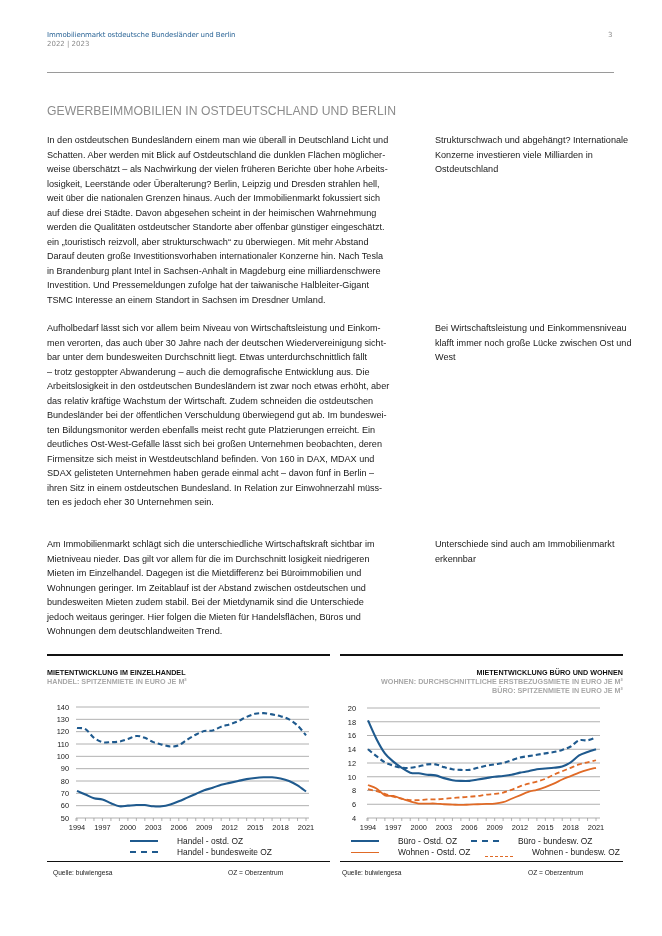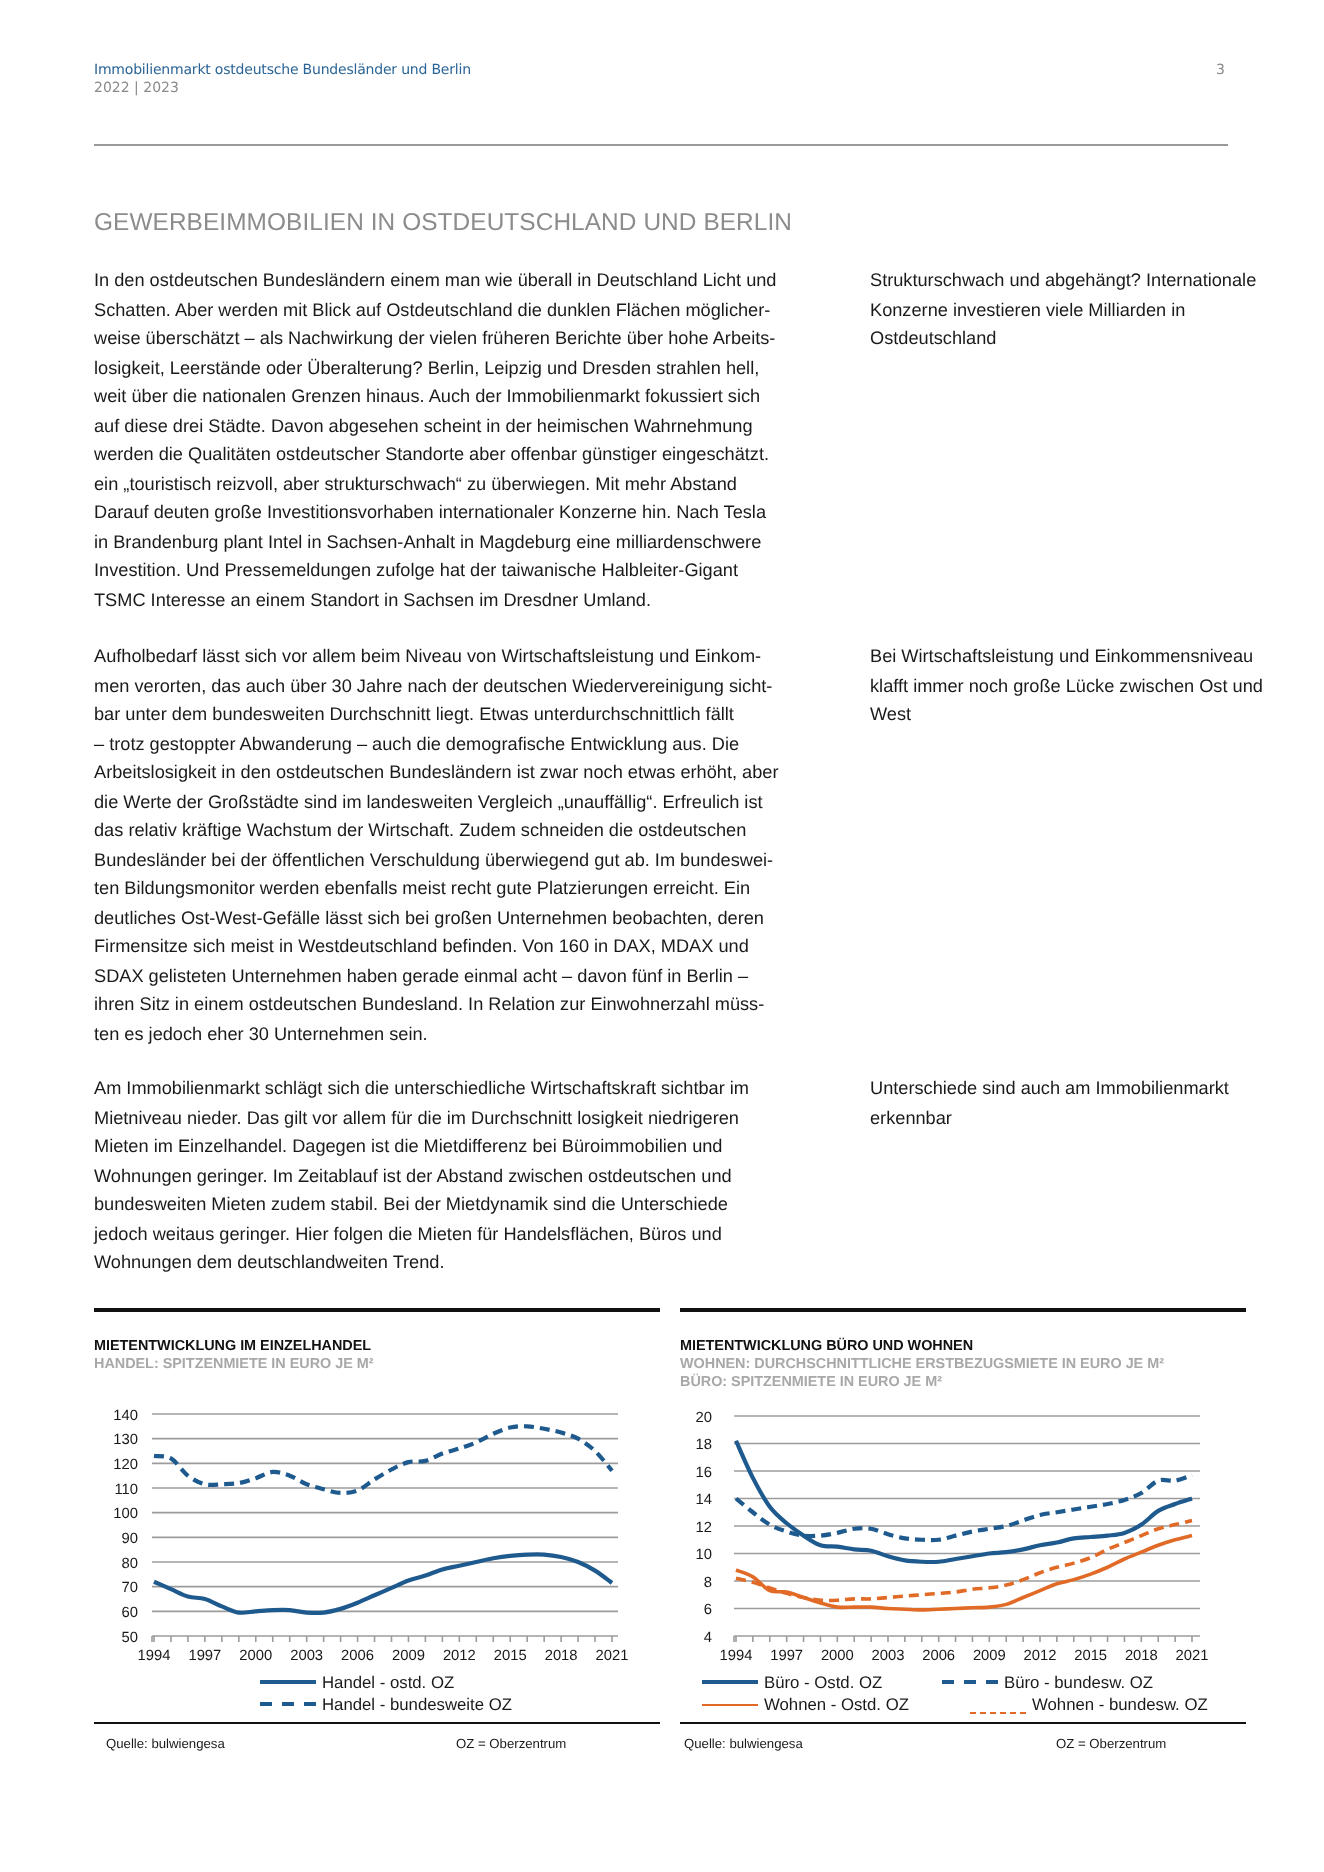--- a/index.html
+++ b/index.html
@@ -10,21 +10,21 @@
   .top-rule { position: absolute; left: 47px; top: 72px; width: 567px; height: 1px; background: #9a9a9a; }
   .section-title { position: absolute; left: 47px; top: 104px; font-size: 12.2px; color: #8c8c8c; letter-spacing: 0.05px; }
   .para { position: absolute; left: 47px; width: 380px; font-size: 9.1px; line-height: 14.5px; color: #1a1a1a; }
   .side { position: absolute; left: 435px; width: 200px; font-size: 9.1px; line-height: 14.5px; font-weight: normal; color: #1a1a1a; }
   .chart-block { position: absolute; top: 654px; width: 283px; }
   .chart-rule { height: 1.5px; background: #111; width: 100%; }
   .chart-title { font-size: 7.2px; font-weight: bold; margin-top: 12px; color: #111; }
   .chart-sub { font-size: 7.2px; font-weight: bold; color: #a8a8a8; line-height: 9px; }
   .chart-svg { position: absolute; left: 0; }
   .legend { position: absolute; font-size: 8.4px; color: #1a1a1a; }
-  .legend-item { position: absolute; white-space: nowrap; display: flex; align-items: center; }
+  .legend-item { position: absolute; white-space: nowrap; display: flex; align-items: center; gap: 16px; }
   .legend-swatch { display: inline-block; width: 28px; height: 0; margin-right: 3px; }
   .bottom-rule { position: absolute; height: 1px; background: #111; }
   .source { position: absolute; font-size: 6.6px; color: #1a1a1a; }
 </style>
 </head>
 <body>
 
 <div class="hdr-title">Immobilienmarkt ostdeutsche Bundesländer und Berlin</div>
 <div class="hdr-year">2022 | 2023</div>
 <div class="hdr-page">3</div>
@@ -47,21 +47,20 @@
     <div>TSMC Interesse an einem Standort in Sachsen im Dresdner Umland.</div>
   </div>
 <div class="side" style="top:133px;">Strukturschwach und abgehängt? Internationale Konzerne investieren viele Milliarden in Ostdeutschland</div>
 
 <div class="para" style="top:321px;">
     <div>Aufholbedarf lässt sich vor allem beim Niveau von Wirtschaftsleistung und Einkom-</div>
     <div>men verorten, das auch über 30 Jahre nach der deutschen Wiedervereinigung sicht-</div>
     <div>bar unter dem bundesweiten Durchschnitt liegt. Etwas unterdurchschnittlich fällt</div>
     <div>– trotz gestoppter Abwanderung – auch die demografische Entwicklung aus. Die</div>
     <div>Arbeitslosigkeit in den ostdeutschen Bundesländern ist zwar noch etwas erhöht, aber</div>
-    <div>die Werte der Großstädte sind im landesweiten Vergleich „unauffällig“. Erfreulich ist</div>
     <div>das relativ kräftige Wachstum der Wirtschaft. Zudem schneiden die ostdeutschen</div>
     <div>Bundesländer bei der öffentlichen Verschuldung überwiegend gut ab. Im bundeswei-</div>
     <div>ten Bildungsmonitor werden ebenfalls meist recht gute Platzierungen erreicht. Ein</div>
     <div>deutliches Ost-West-Gefälle lässt sich bei großen Unternehmen beobachten, deren</div>
     <div>Firmensitze sich meist in Westdeutschland befinden. Von 160 in DAX, MDAX und</div>
     <div>SDAX gelisteten Unternehmen haben gerade einmal acht – davon fünf in Berlin –</div>
     <div>ihren Sitz in einem ostdeutschen Bundesland. In Relation zur Einwohnerzahl müss-</div>
     <div>ten es jedoch eher 30 Unternehmen sein.</div>
   </div>
 <div class="side" style="top:321px;">Bei Wirtschaftsleistung und Einkommensniveau klafft immer noch große Lücke zwischen Ost und West</div>
@@ -152,21 +151,21 @@
   </div>
   <div class="legend-item" style="left:0;top:11px;">
     <span class="legend-swatch" style="border-top:2px dashed #1f5a8e;"></span>
     <span>Handel - bundesweite OZ</span>
   </div>
 </div>
 <div class="bottom-rule" style="left:47px;top:861px;width:283px;"></div>
 <div class="source" style="left:53px;top:869px;">Quelle: bulwiengesa</div>
 <div class="source" style="left:228px;top:869px;">OZ = Oberzentrum</div>
 
-<div class="chart-block" style="left:340px;">
+<div class="chart-block" style="left:340px;text-align:right;">
   <div class="chart-rule"></div>
   <div class="chart-title">MIETENTWICKLUNG BÜRO UND WOHNEN</div>
   <div class="chart-sub">WOHNEN: DURCHSCHNITTLICHE ERSTBEZUGSMIETE IN EURO JE M²</div>
   <div class="chart-sub">BÜRO: SPITZENMIETE IN EURO JE M²</div>
 </div>
 <svg class="chart-svg" id="chart1" style="top:700px;left:340px;" width="283" height="140">
     <line x1="27" x2="260" y1="118" y2="118" stroke="#9c9c9c" stroke-width="0.8"></line>
     <text x="16" y="120.8" text-anchor="end" font-size="7.4" fill="#1a1a1a" font-family="Liberation Sans, sans-serif">4</text>
     <line x1="27" x2="260" y1="104.25" y2="104.25" stroke="#9c9c9c" stroke-width="0.8"></line>
     <text x="16" y="107.05" text-anchor="end" font-size="7.4" fill="#1a1a1a" font-family="Liberation Sans, sans-serif">6</text>

